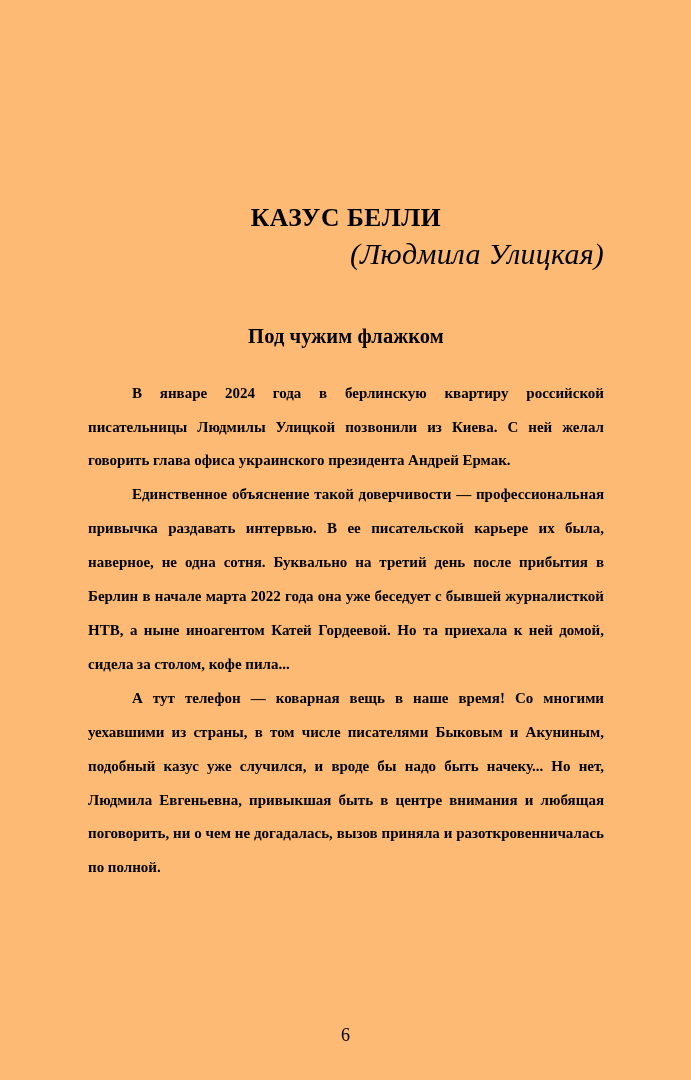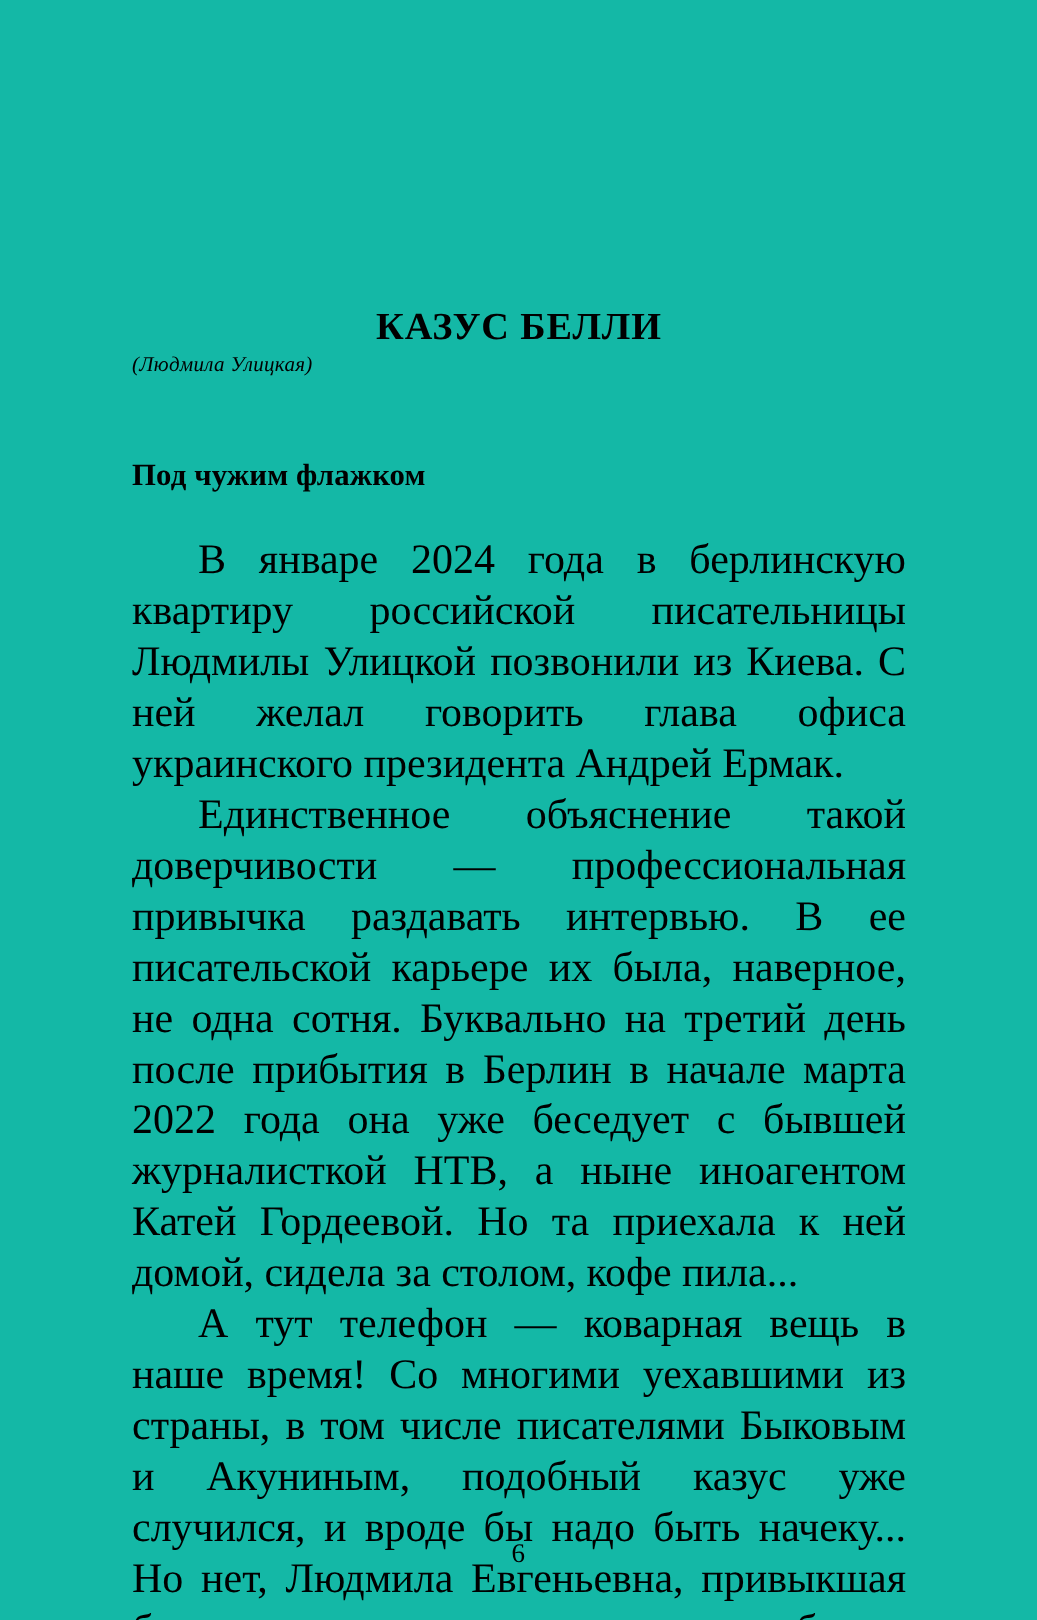--- a/index.html
+++ b/index.html
@@ -11,21 +11,21 @@
   body {
     font-family: "Liberation Serif", "DejaVu Serif", serif;
     color: #000000;
     -webkit-font-smoothing: antialiased;
   }
   .page {
     position: relative;
     width: 691px;
     height: 1080px;
     margin: 0 auto;
-    background: #14b8a6;
+    background: #fdba74;
     overflow: hidden;
     box-sizing: border-box;
   }
   .text-block {
     position: absolute;
     left: 88px;
     top: 0;
     width: 516px;
   }
   .chapter-title {
@@ -34,47 +34,48 @@
     font-size: 25.5px;
     font-weight: bold;
     text-align: center;
     letter-spacing: 0.6px;
     line-height: 1.18;
     font-family: "Liberation Serif", "DejaVu Serif", serif;
   }
   .chapter-author {
     margin: 0;
     padding-top: 3px;
-    font-size: 14px;
+    font-size: 30px;
     font-style: italic;
-    text-align: left;
+    text-align: right;
     line-height: 1.2;
     letter-spacing: 0.2px;
   }
   .section-heading {
     margin: 0;
     padding-top: 52px;
     font-size: 20.5px;
     font-weight: bold;
-    text-align: left;
+    text-align: center;
     line-height: 1.2;
     letter-spacing: 0.1px;
   }
   .body-copy {
     padding-top: 28px;
   }
   p.para {
     margin: 0;
-    font-size: 28px;
+    font-size: 15px;
     line-height: 33.9px;
     text-align: justify;
     text-indent: 44px;
     text-justify: inter-word;
     hyphens: manual;
     word-spacing: -0.1px;
+    font-weight: bold;
   }
   p.para.lastline-left {
     text-align-last: left;
   }
   .page-number {
     position: absolute;
     left: 0;
     top: 1024px;
     width: 691px;
     text-align: center;

